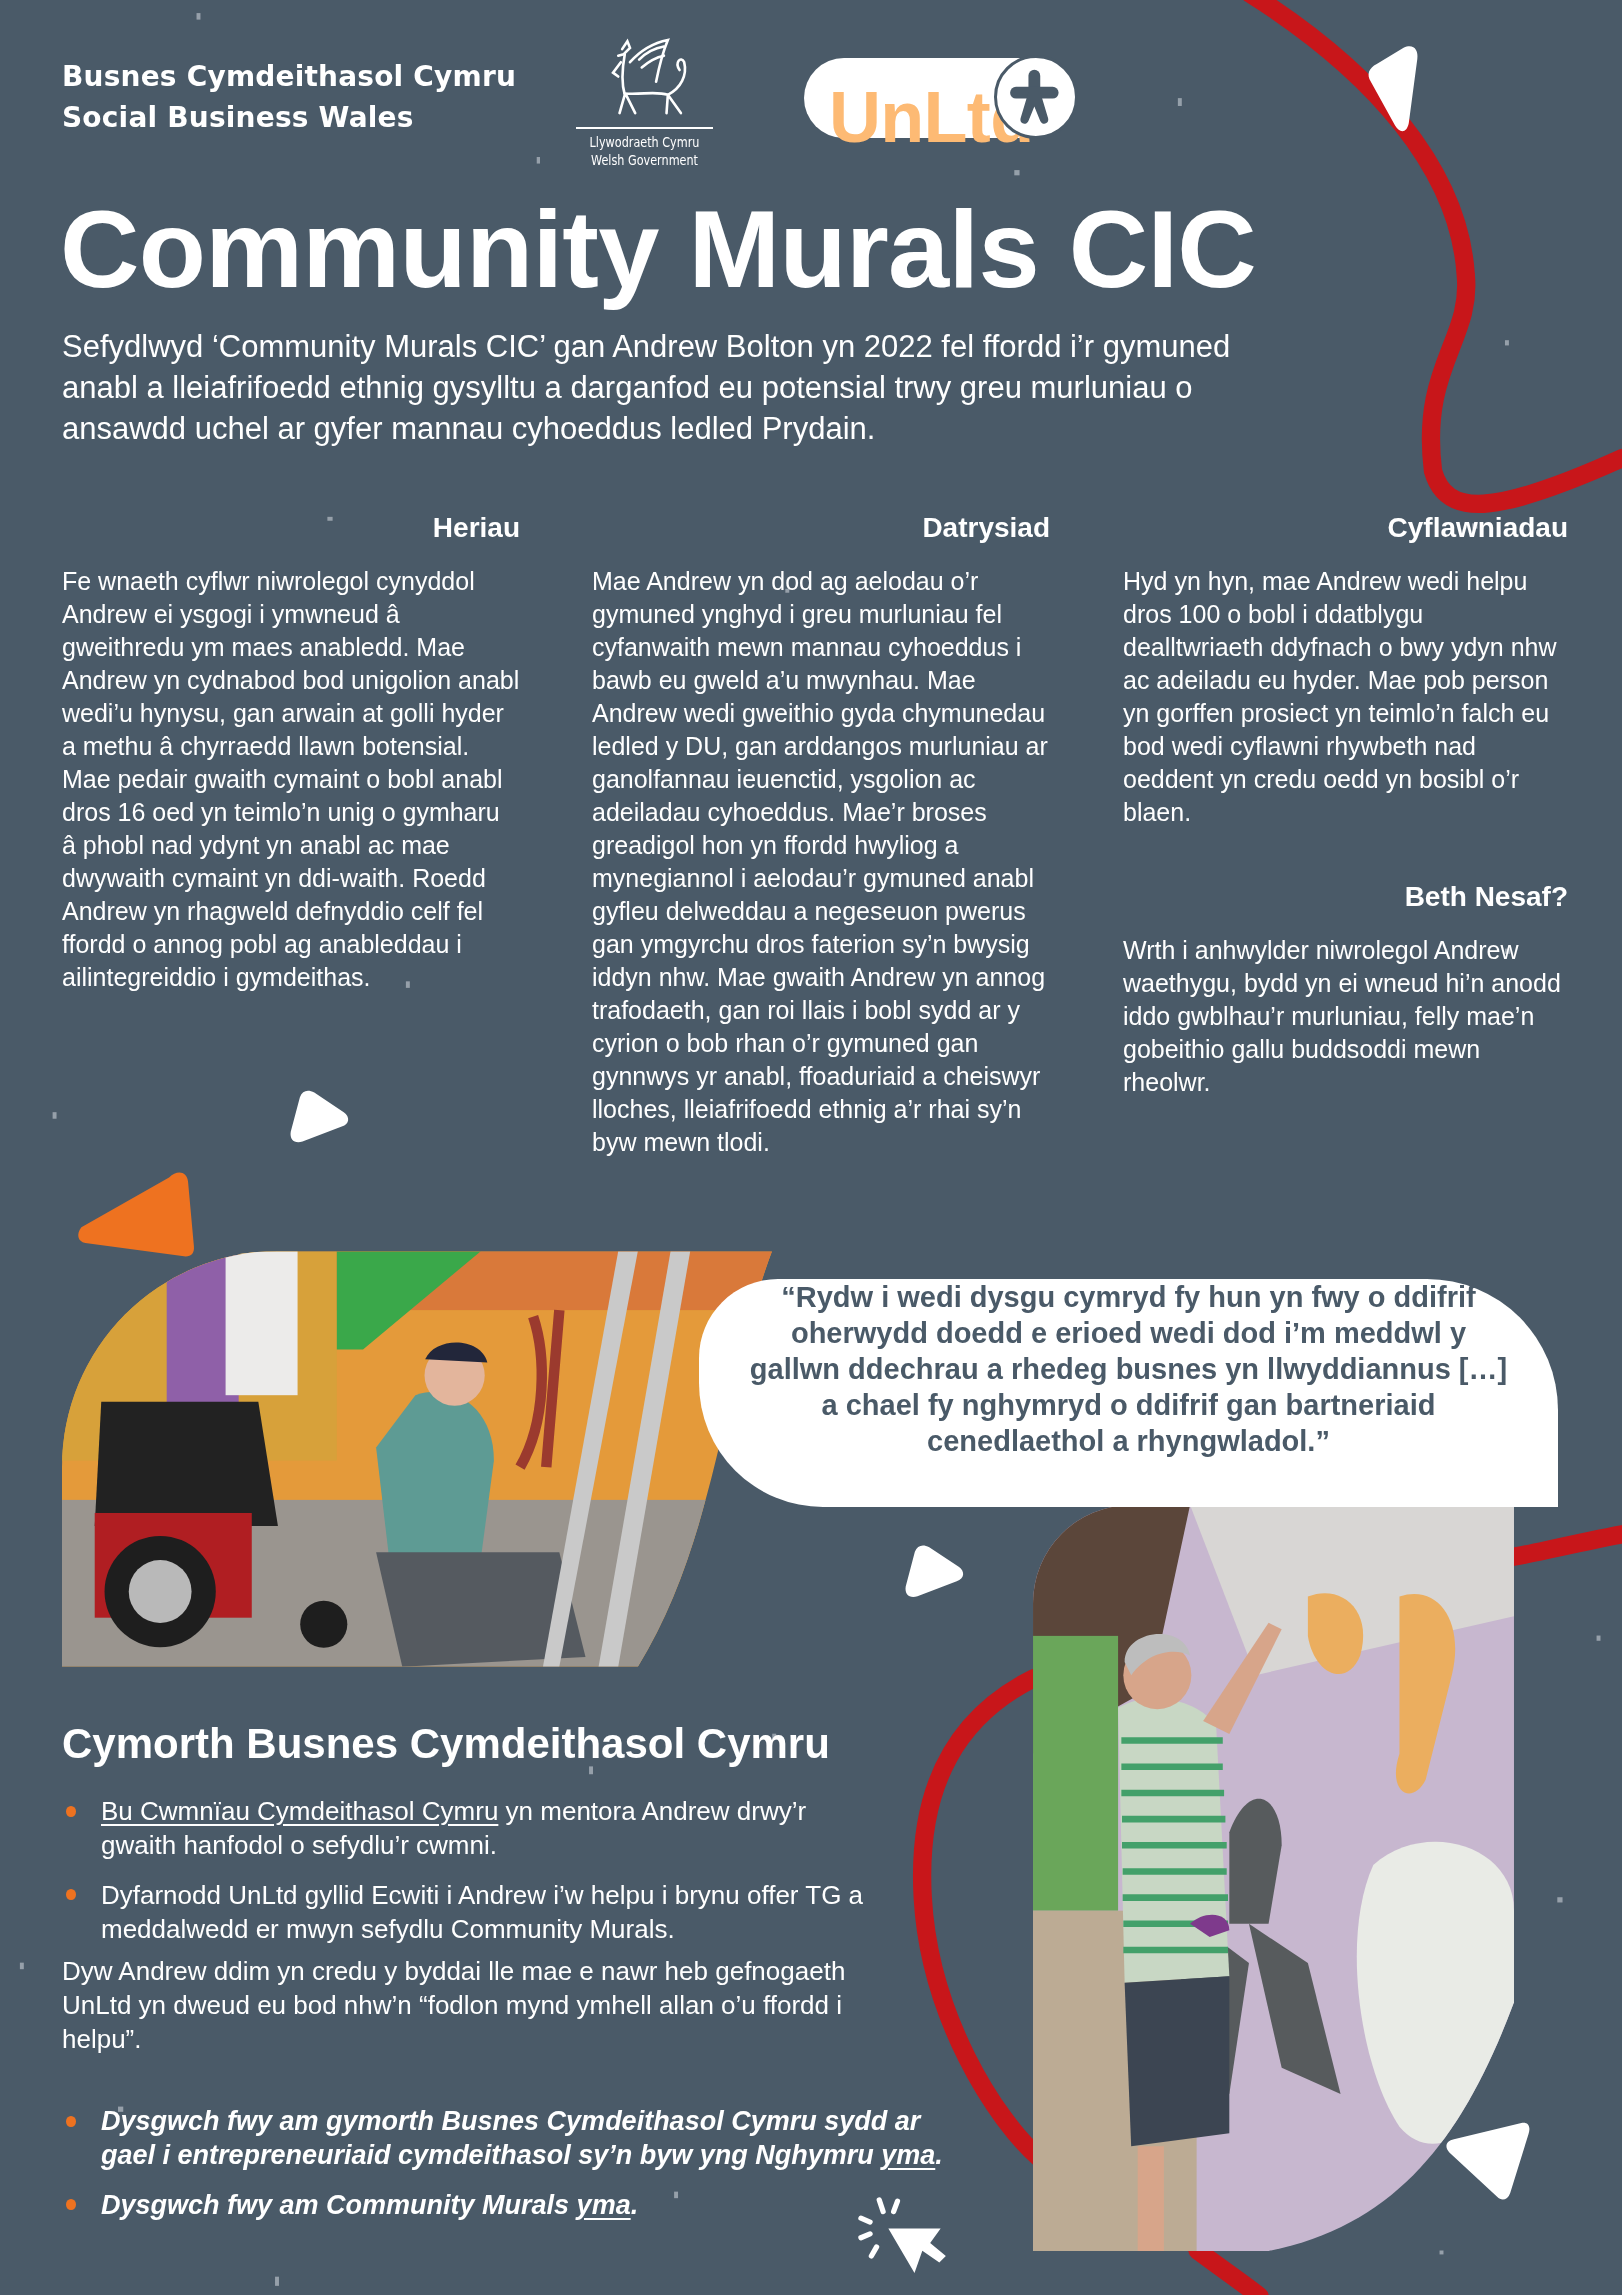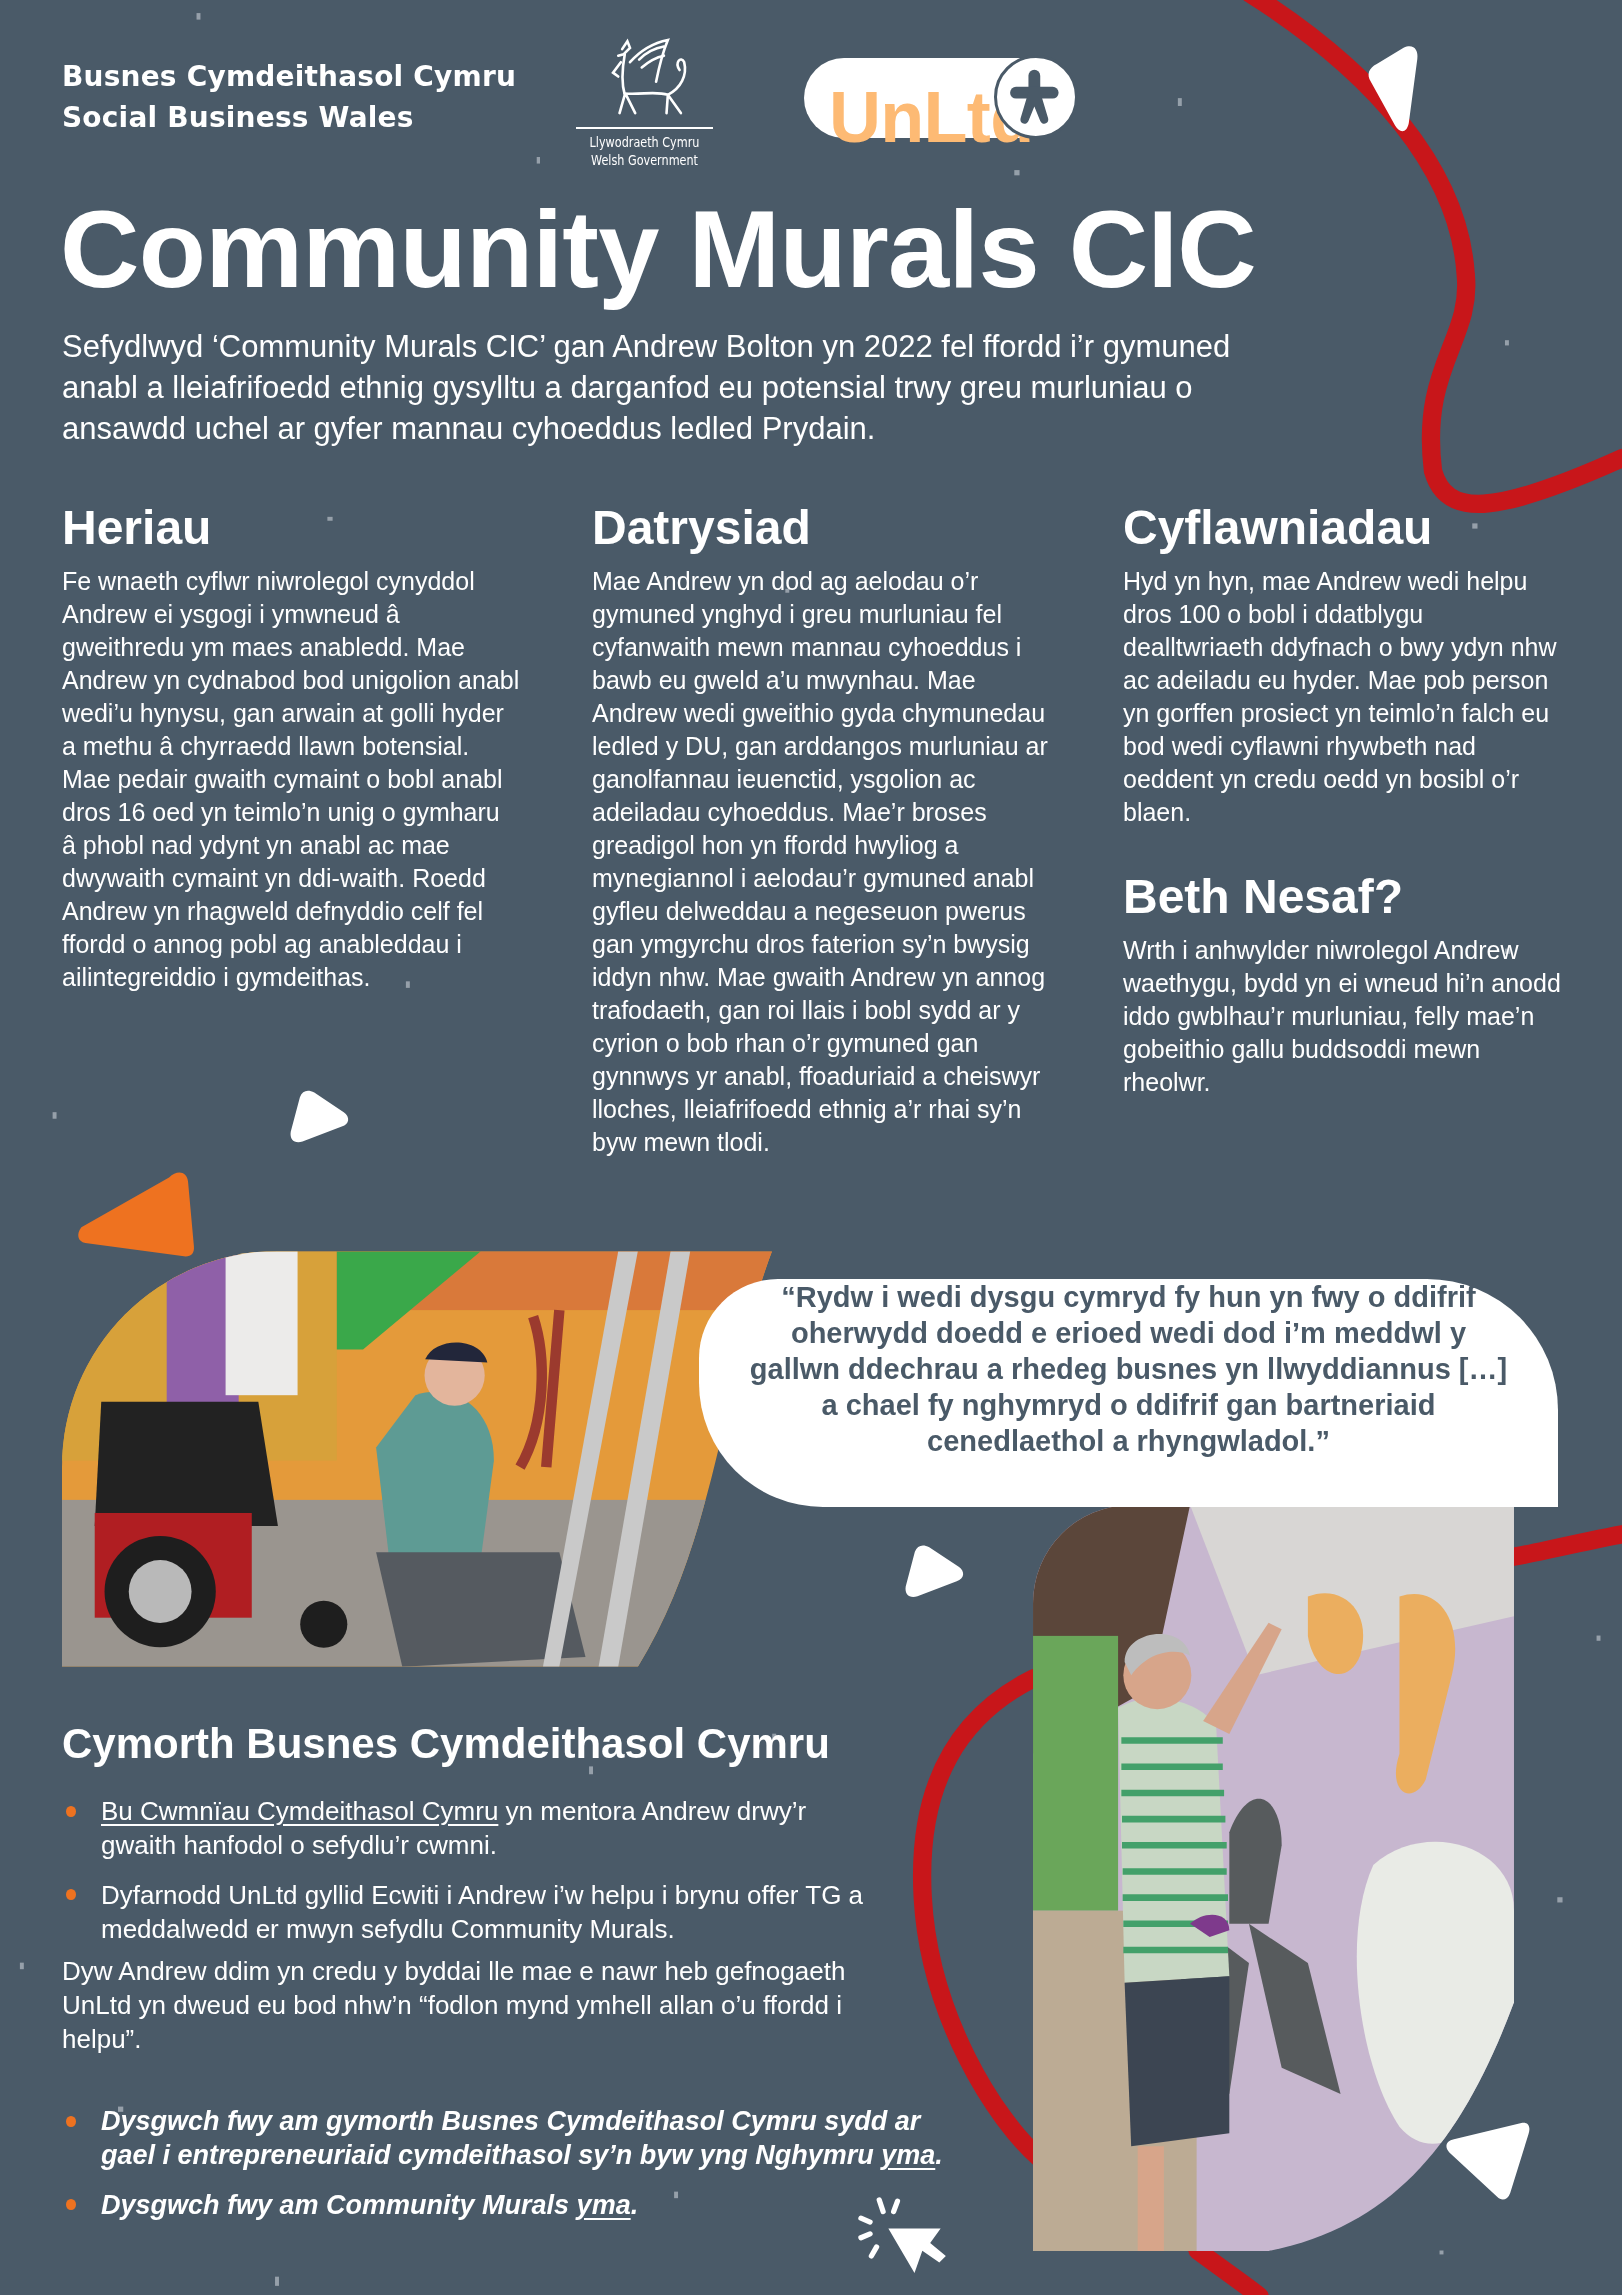--- a/index.html
+++ b/index.html
@@ -11,21 +11,21 @@
   .wg { left:576px; top:36px; width:137px; text-align:center; }
   .wg-line { width:137px; height:2px; background:#fff; margin:3.9px 0 5.2px; }
   .wg-text { font-family:"DejaVu Sans", sans-serif; font-size:13.7px; line-height:17.7px; transform:scaleX(0.82); transform-origin:center; white-space:nowrap; }
   .unltd { left:804px; top:58px; width:274px; height:80px; }
   .unltd-pill { position:absolute; left:0; top:0; width:236px; height:80px; background:#fff; border-radius:40px 0 0 40px; }
   .unltd-text { position:absolute; left:25px; top:5.2px; font-size:72px; font-weight:bold; color:#fdba74; letter-spacing:-0.7px;margin-top:13px; }
   .unltd-circle { position:absolute; left:190px; top:-2.6px; width:84px; height:84px; border-radius:50%; background:#fff; border:3.9px solid #4a5a68; box-sizing:border-box; }
   .title { left:60px; top:190px; font-size:110px; font-weight:bold; letter-spacing:-0.7px; line-height:118px; white-space:nowrap; }
   .intro { left:62px; top:326px; width:1243px; font-size:31px; line-height:41px; }
   .col { position:absolute; width:471px; }
-  .col h2 { font-size:48px; margin:0 0 11.8px 0; font-weight:bold; line-height:50px; }
+  .col h2 { font-size:28px; margin:0 0 11.8px 0; font-weight:bold; line-height:50px;text-align:right; }
   .col p { font-size:25px; line-height:33px; margin:0; }
   .photo { position:absolute; overflow:hidden; }
   .quote { position:absolute; left:699px; top:1279px; width:859px; height:228px; background:#fff; border-radius:79px 131px 0 124px; display:flex; align-items:flex-start; justify-content:center; }
   .quote p { margin:0; width:759px; text-align:center; color:#4a5a68; font-weight:bold; font-size:29px; line-height:36px; }
   .support-h { left:62px; top:1718px; font-size:42px; font-weight:bold; line-height:52px; white-space:nowrap; }
   .blist { position:absolute; left:62px; width:818px; margin:0; padding:0; list-style:none; }
   .blist li { position:relative; padding-left:39px; font-size:26px; line-height:34px; margin-bottom:15.7px; }
   .blist li .dot { position:absolute; left:3.9px; top:11.8px; width:9.8px; height:11px; border-radius:50%; background:#ee7220; }
   .u { text-decoration:underline; text-underline-offset:3.9px; }
   .para2 { left:62px; top:1954px; width:818px; font-size:26px; line-height:34px; }

